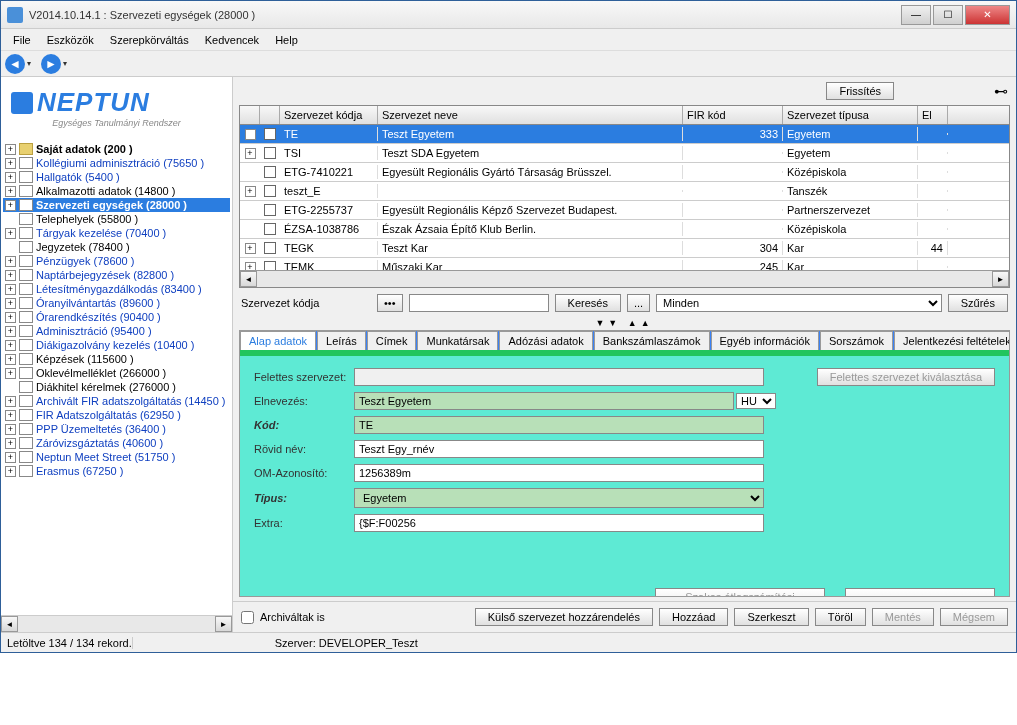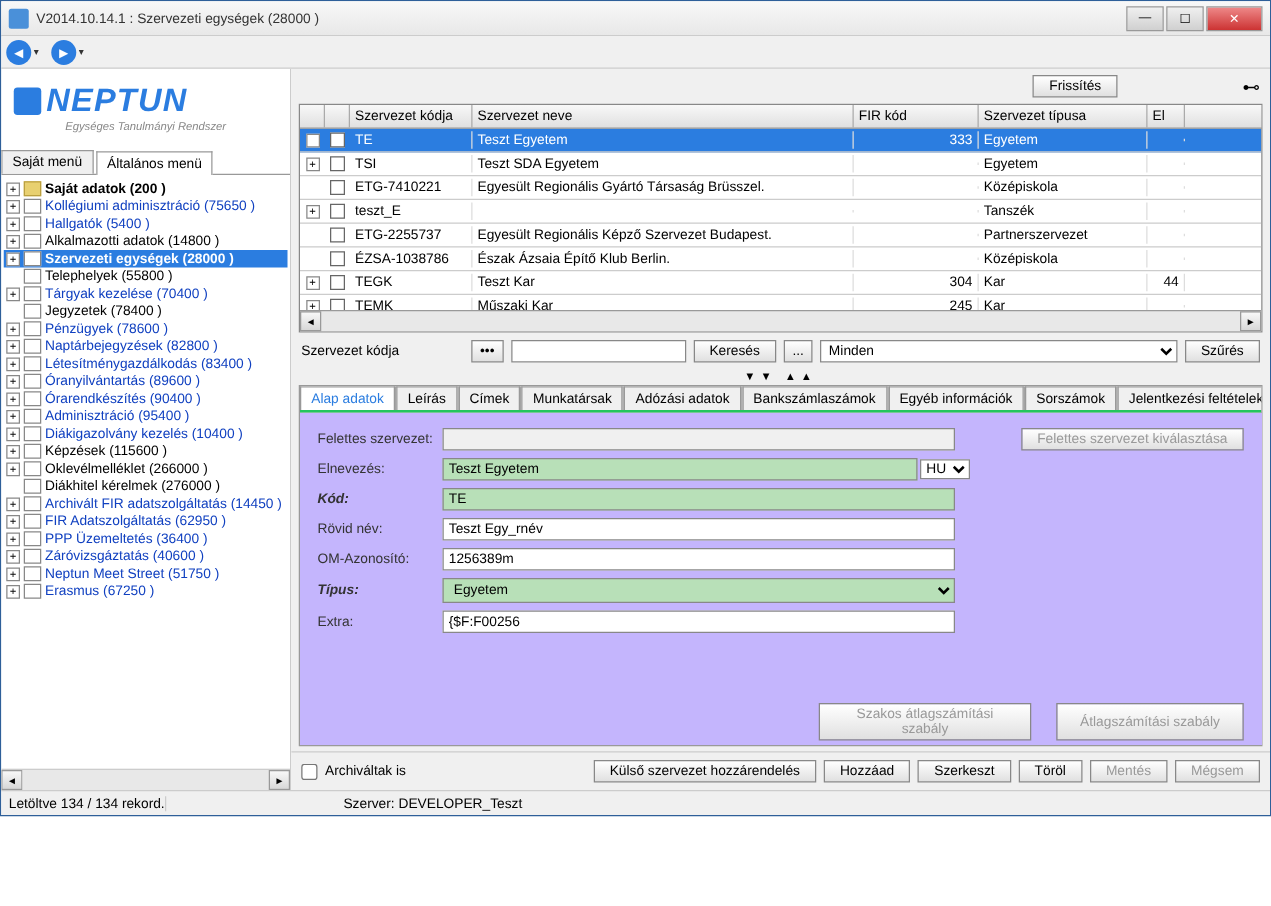--- a/index.html
+++ b/index.html
@@ -59,24 +59,24 @@
 .grid-row .chk { width: 12px; height: 12px; border: 1px solid #666; background: #fff; }
 .grid-hscroll { height: 17px; display: flex; background: #e8e8e8; border-top: 1px solid #999; }
 .grid-hscroll .sb-btn { width: 17px; background: linear-gradient(#f8f8f8,#d8d8d8); border: 1px solid #999; display: flex; align-items: center; justify-content: center; font-size: 8px; }
 .grid-hscroll .sb-track { flex: 1; }
 .search-row { display: flex; align-items: center; gap: 6px; padding: 6px 8px; }
 .search-row .lbl { width: 130px; }
 .input { border: 1px solid #888; padding: 2px 4px; font-size: 11px; background: #fff; }
 .select { border: 1px solid #888; padding: 1px 2px; font-size: 11px; background: #fff; }
 .collapse-arrows { text-align: center; font-size: 9px; letter-spacing: 4px; padding: 0; }
 .detail-panel { flex: 1; margin: 2px 6px 4px 6px; border: 1px solid #999; background: #f0f0f0; display: flex; flex-direction: column; overflow: hidden; }
-.detail-tabs { display: flex; background: #a3a3a3; border-bottom: 2px solid #22c55e; align-items: center; }
+.detail-tabs { display: flex; background: #3b82f6; border-bottom: 6px solid #22c55e; align-items: center; }
 .dtab { padding: 3px 8px; border: 1px solid #999; border-bottom: none; background: #f0f0f0; margin-right: 1px; cursor: pointer; font-size: 11px; white-space: nowrap; }
 .dtab.active { background: #fff; color: #2b7de0; }
-.form-area { flex: 1; padding: 12px 14px; background: #c4b5fd; overflow: auto; }
+.form-area { flex: 1; padding: 12px 14px; background: #5eead4; overflow: auto; }
 .form-row { display: flex; align-items: center; margin-bottom: 6px; }
 .form-row .flbl { width: 100px; color: #333; }
 .form-row .flbl.bold { font-weight: bold; font-style: italic; }
 .form-row .finput { flex: 1; max-width: 410px; border: 1px solid #888; padding: 2px 4px; font-size: 11px; background: #fff; }
 .form-row .finput.green { background: #b8e0b8; }
 .form-row .finput.ro { background: #f0f0f0; }
 .lang-sel { width: 40px; border: 1px solid #888; background: #fff; font-size: 11px; margin-left: 2px; }
 .right-btn { margin-left: auto; }
 .checkbox-row { display: flex; align-items: center; margin-bottom: 4px; }
 .checkbox-row .flbl { width: 100px; }
@@ -94,40 +94,43 @@
   <div class="titlebar">
     <div class="app-icon"></div>
     <div class="title">V2014.10.14.1 : Szervezeti egységek (28000  )</div>
     <div class="win-btns">
       <div class="win-btn">—</div>
       <div class="win-btn">☐</div>
       <div class="win-btn close">✕</div>
     </div>
   </div>
 
+  <div class="menubar">
+    <div class="menu-item">File</div>
+    <div class="menu-item">Eszközök</div>
+    <div class="menu-item">Szerepkörváltás</div>
+    <div class="menu-item">Kedvencek</div>
+    <div class="menu-item">Help</div>
+  </div>
 
   <div class="toolbar">
     <div class="nav-btn nav-back">◄</div>
     <span class="dd-arrow">▾</span>
     <div class="nav-btn nav-fwd">►</div>
     <span class="dd-arrow">▾</span>
   </div>
 
   <div class="main">
     <div class="sidebar">
       <div class="logo-area">
         <div style="display:flex;align-items:center;gap:4px">
           <div style="width:22px;height:22px;background:#2b7de0;border-radius:3px"></div>
           <div class="logo-text">NEPTUN</div>
         </div>
         <div class="logo-sub">Egységes Tanulmányi Rendszer</div>
-      </div>
-      <div class="side-tabs">
-        <div class="side-tab">Saját menü</div>
-        <div class="side-tab active">Általános menü</div>
       </div>
       <div class="tree" id="tree">
           <div class="tree-item bold">
             <span class="exp">+</span>
             <span class="icon ic-fold"></span>
             <span class="label">Saját adatok (200  )</span>
           </div>
           <div class="tree-item">
             <span class="exp">+</span>
             <span class="icon ic-doc"></span>

